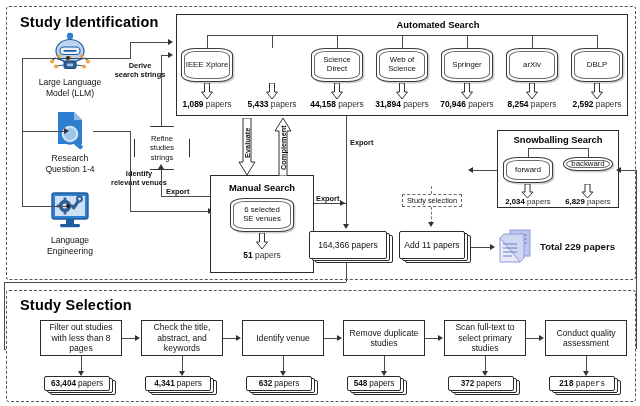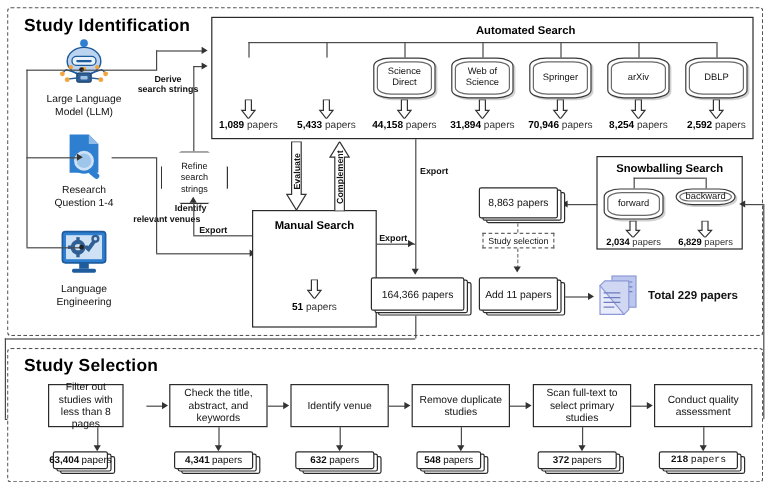--- a/index.html
+++ b/index.html
@@ -135,30 +135,30 @@
   <div class="h" style="left:68px;top:58px;width:62px;"></div>
   <div class="v" style="left:130px;top:42px;height:17px;"></div>
   <div class="h" style="left:130px;top:42px;width:40px;"></div>
   <div class="ar ar-r" style="left:168px;top:39px;"></div>
   <div class="cap b c" style="left:108px;top:62px;width:64px;text-align:center;">Derive</div>
   <div class="cap b c" style="left:104px;top:71px;width:72px;text-align:center;">search strings</div>
 
   <div class="h" style="left:93px;top:131px;width:37px;"></div>
   <div class="v" style="left:130px;top:131px;height:0px;"></div>
 
-  <div class="cap b c" style="left:106px;top:170px;width:66px;text-align:right;">Identify</div>
+  <div class="cap b c" style="left:106px;top:170px;width:66px;text-align:center;">Identify</div>
   <div class="cap b c" style="left:98px;top:179px;width:82px;text-align:center;">relevant venues</div>
   <div class="v" style="left:130px;top:131px;height:80px;"></div>
   <div class="h" style="left:130px;top:211px;width:80px;"></div>
   <div class="ar ar-r" style="left:208px;top:208px;"></div>
 
   <div class="oct" style="left:134px;top:126px;width:54px;height:42px;">
     <div>
       <div>Refine</div>
-      <div>search</div>
+      <div>studies</div>
       <div>strings</div>
     </div>
   </div>
 
   <div class="v" style="left:161px;top:55px;height:71px;"></div>
   <div class="h" style="left:161px;top:55px;width:9px;"></div>
   <div class="ar ar-r" style="left:168px;top:52px;"></div>
 
   <div class="v" style="left:161px;top:168px;height:28px;"></div>
   <div class="ar ar-u" style="left:158px;top:164px;"></div>
@@ -170,20 +170,23 @@
 
   <div class="h" style="left:207px;top:35px;width:390px;"></div>
   <div class="v" style="left:207px;top:35px;height:13px;"></div>
   <div class="v" style="left:272px;top:35px;height:13px;"></div>
   <div class="v" style="left:337px;top:35px;height:13px;"></div>
   <div class="v" style="left:402px;top:35px;height:13px;"></div>
   <div class="v" style="left:467px;top:35px;height:13px;"></div>
   <div class="v" style="left:532px;top:35px;height:13px;"></div>
   <div class="v" style="left:597px;top:35px;height:13px;"></div>
 
+  <div class="cyl" style="left:181px;top:48px;width:52px;height:34px;">
+    <div class="cyl-t">IEEE Xplore</div>
+  </div>
   <div class="hollow" style="left:200px;top:83px;">
     <svg width="14" height="16" viewBox="0 0 14 16">
         <path d="M4.5 0 h5 v9 h3 l-5.5 7 -5.5-7 h3 z" fill="#fff" stroke="#333" stroke-width="1"></path>
       </svg>
   </div>
   <div class="num" style="left:181px;top:99px;width:52px;text-align:center;">
     <b>1,089</b>
     <span>papers</span>
   </div>
 
@@ -257,20 +260,28 @@
         <path d="M4.5 0 h5 v9 h3 l-5.5 7 -5.5-7 h3 z" fill="#fff" stroke="#333" stroke-width="1"></path>
       </svg>
   </div>
   <div class="num" style="left:569px;top:99px;width:56px;text-align:center;">
     <b>2,592</b>
     <span>papers</span>
   </div>
 
   <div class="solidbox" style="left:210px;top:175px;width:104px;height:98px;"></div>
   <div class="title-c" style="left:210px;top:182px;width:104px;">Manual Search</div>
+  <div class="cyl" style="left:230px;top:198px;width:64px;height:34px;">
+    <div class="cyl-t">
+      <div>
+        <div>6 selected</div>
+        <div>SE venues</div>
+      </div>
+    </div>
+  </div>
   <div class="hollow" style="left:255px;top:233px;">
     <svg width="14" height="16" viewBox="0 0 14 16">
         <path d="M4.5 0 h5 v9 h3 l-5.5 7 -5.5-7 h3 z" fill="#fff" stroke="#333" stroke-width="1"></path>
       </svg>
   </div>
   <div class="num" style="left:230px;top:250px;width:64px;text-align:center;">
     <b>51</b>
     <span>papers</span>
   </div>
 
@@ -330,25 +341,20 @@
       </svg>
   </div>
   <div class="num" style="left:559px;top:197px;width:58px;text-align:center;font-size:7.8px;">
     <b>6,829</b>
     <span>papers</span>
   </div>
 
   <div class="h" style="left:470px;top:170px;width:28px;"></div>
   <div class="ar ar-l" style="left:468px;top:167px;"></div>
 
-  <div class="stack" style="left:399px;top:156px;width:72px;height:30px;">
-    <div class="s3"></div>
-    <div class="s2"></div>
-    <div class="s1">8,863 papers</div>
-  </div>
 
   <div class="vd" style="left:431px;top:186px;height:8px;"></div>
   <div class="dashlbl" style="left:402px;top:194px;width:60px;height:13px;">Study selection</div>
   <div class="vd" style="left:431px;top:207px;height:17px;"></div>
   <div class="ar ar-d" style="left:428px;top:222px;"></div>
 
   <div class="stack" style="left:399px;top:231px;width:72px;height:32px;">
     <div class="s3"></div>
     <div class="s2"></div>
     <div class="s1">Add 11 papers</div>
@@ -379,24 +385,24 @@
 
   <div class="v" style="left:346px;top:263px;height:19px;"></div>
   <div class="h" style="left:4px;top:282px;width:342px;"></div>
   <div class="v" style="left:4px;top:282px;height:67px;"></div>
   <div class="h" style="left:4px;top:349px;width:32px;"></div>
   <div class="ar ar-r" style="left:34px;top:346px;"></div>
 
   <div class="panel" style="left:6px;top:290px;width:628px;height:110px;"></div>
   <div class="panel-title" style="left:20px;top:297px;">Study Selection</div>
 
-  <div class="solidbox boxlabel" style="left:40px;top:320px;width:63px;height:36px;">Filter out studies with less than 8 pages</div>
+  <div class="solidbox boxlabel" style="left:40px;top:320px;width:82px;height:36px;">Filter out studies with less than 8 pages</div>
   <div class="v" style="left:81px;top:356px;height:17px;"></div>
   <div class="ar ar-d" style="left:78px;top:371px;"></div>
-  <div class="stack" style="left:44px;top:376px;width:52px;height:19px;">
+  <div class="stack" style="left:44px;top:376px;width:72px;height:19px;">
     <div class="s3"></div>
     <div class="s2"></div>
     <div class="s1" style="font-size:8.2px;">
       <b>63,404</b>
       <span style="padding-left:2px;">papers</span>
     </div>
   </div>
   <div class="h" style="left:122px;top:338px;width:16px;"></div>
   <div class="ar ar-r" style="left:135px;top:335px;"></div>
 

